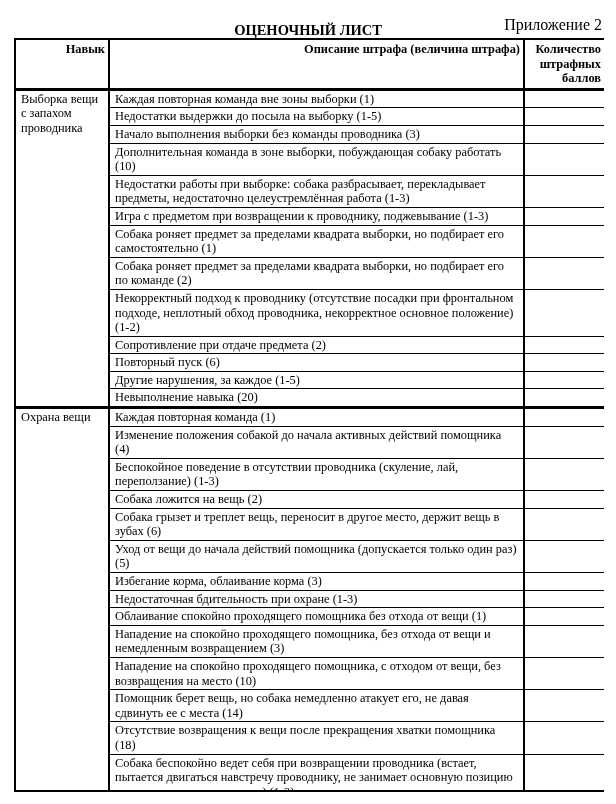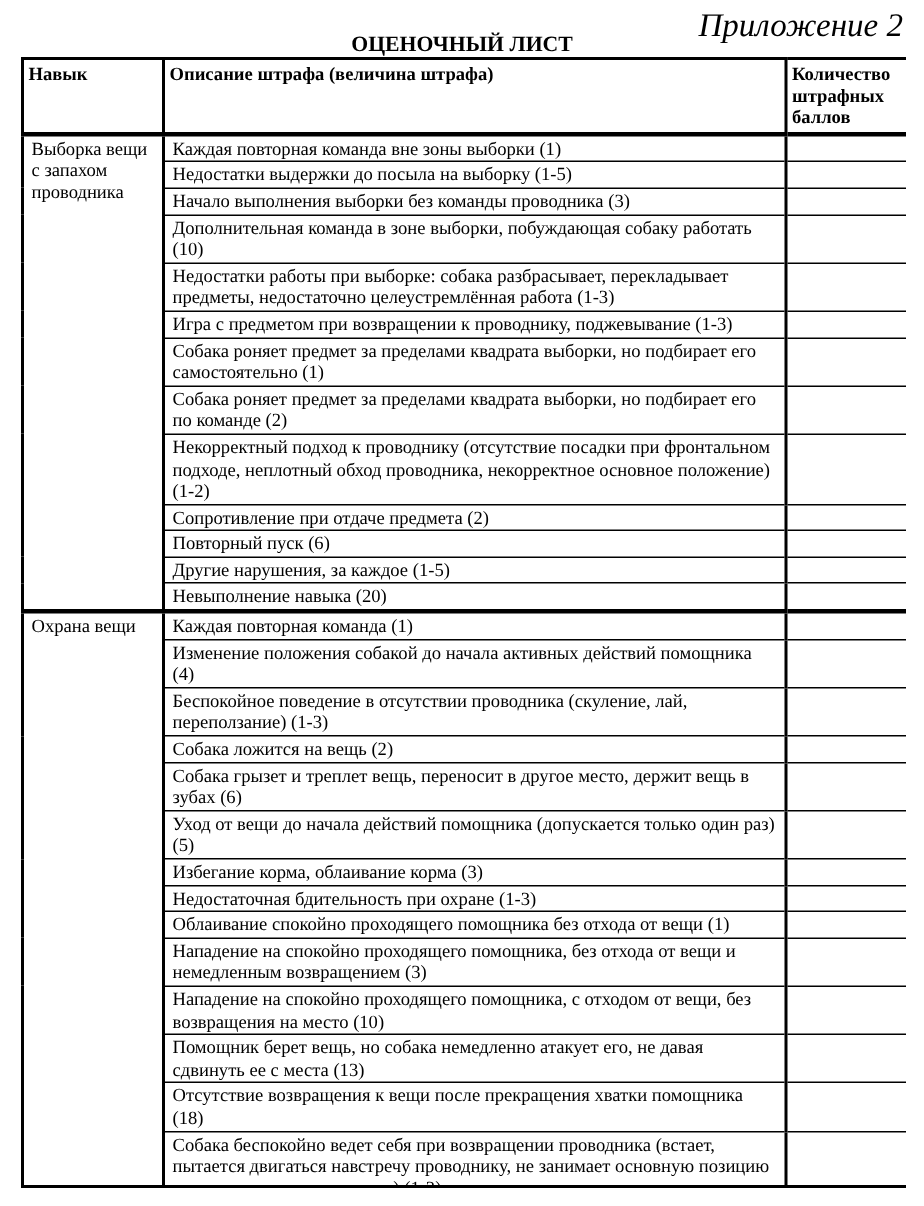--- a/index.html
+++ b/index.html
@@ -1,43 +1,43 @@
 <!DOCTYPE html>
 <html><head>
 <meta charset="utf-8">
 <style>
   html, body { margin: 0; padding: 0; background: #ffffff; }
   body {
     width: 616px; height: 804px; overflow: hidden; position: relative;
     font-family: "Liberation Serif", "DejaVu Serif", serif; color: #000;
   }
   .appendix {
-    position: absolute; right: 14px; top: 4px;
-    font-style: italic; font-size: 22px;
+    position: absolute; right: 14px; top: 16px;
+    font-size: 16px;
   }
   .title {
     position: absolute; left: 0; width: 616px; top: 22px;
     text-align: center; font-weight: bold; font-size: 14.5px;
   }
   .table-wrap {
     position: absolute; left: 14px; top: 38px; width: 590px;
     height: 754px; overflow: hidden;
     border-bottom: 2px solid #000;
     box-sizing: border-box;
   }
   table {
     border-collapse: collapse; width: 590px; table-layout: fixed;
     font-size: 12.4px; line-height: 14.6px;
   }
   col.c1 { width: 94px; }
   col.c2 { width: 415px; }
   col.c3 { width: 81px; }
   th {
     border: 2px solid #000; font-weight: bold; vertical-align: top;
-    text-align: left; padding: 2px 3px; height: 40px; font-size: 12.4px;
+    text-align: right; padding: 2px 3px; height: 40px; font-size: 12.4px;
   }
   td {
     border-left: 2px solid #000; border-right: 2px solid #000;
     border-top: 1px solid #000; border-bottom: 1px solid #000;
     padding: 1px 5px 1px 5px; vertical-align: top; text-align: left;
   }
   td.skill { padding-left: 5px; border-bottom: none; border-top: 3px solid #000; }
   tr.first td { border-top: 3px solid #000; }
   td.score { width: 81px; }
 </style>
@@ -154,21 +154,21 @@
         </tr>
         <tr>
           <td>Нападение на спокойно проходящего помощника, без отхода от вещи и немедленным возвращением (3)</td>
           <td class="score"></td>
         </tr>
         <tr>
           <td>Нападение на спокойно проходящего помощника, с отходом от вещи, без возвращения на место (10)</td>
           <td class="score"></td>
         </tr>
         <tr>
-          <td>Помощник берет вещь, но собака немедленно атакует его, не давая сдвинуть ее с места (13)</td>
+          <td>Помощник берет вещь, но собака немедленно атакует его, не давая сдвинуть ее с места (14)</td>
           <td class="score"></td>
         </tr>
         <tr>
           <td>Отсутствие возвращения к вещи после прекращения хватки помощника (18)</td>
           <td class="score"></td>
         </tr>
         <tr>
           <td>Собака беспокойно ведет себя при возвращении проводника (встает, пытается двигаться навстречу проводнику, не занимает основную позицию в конце выполнения навыка) (1-3)</td>
           <td class="score"></td>
         </tr>

